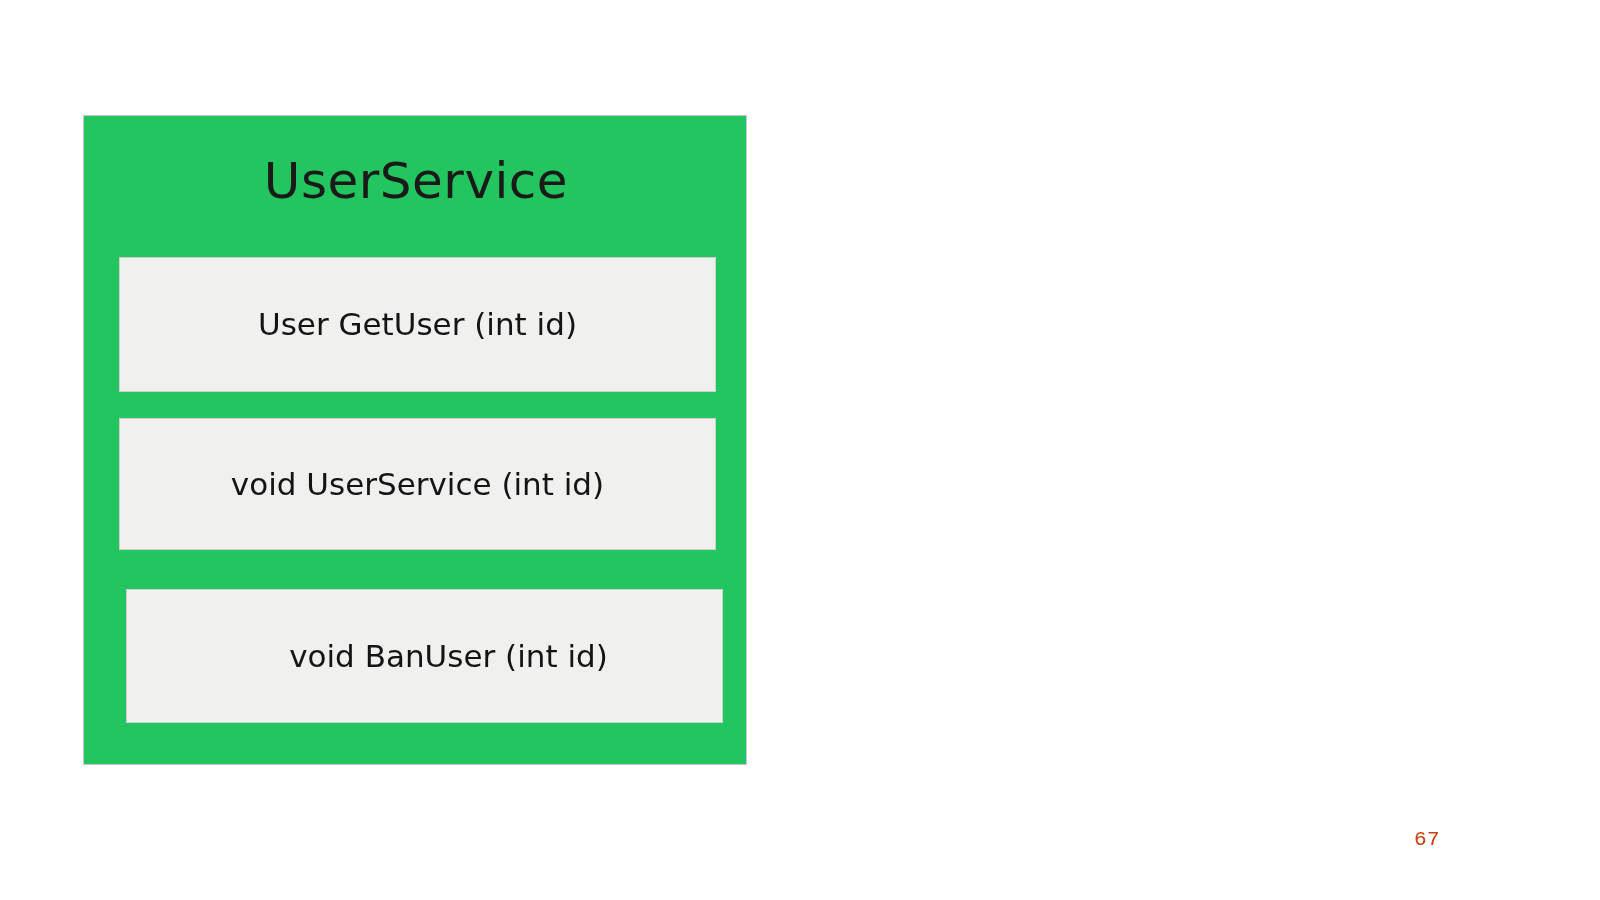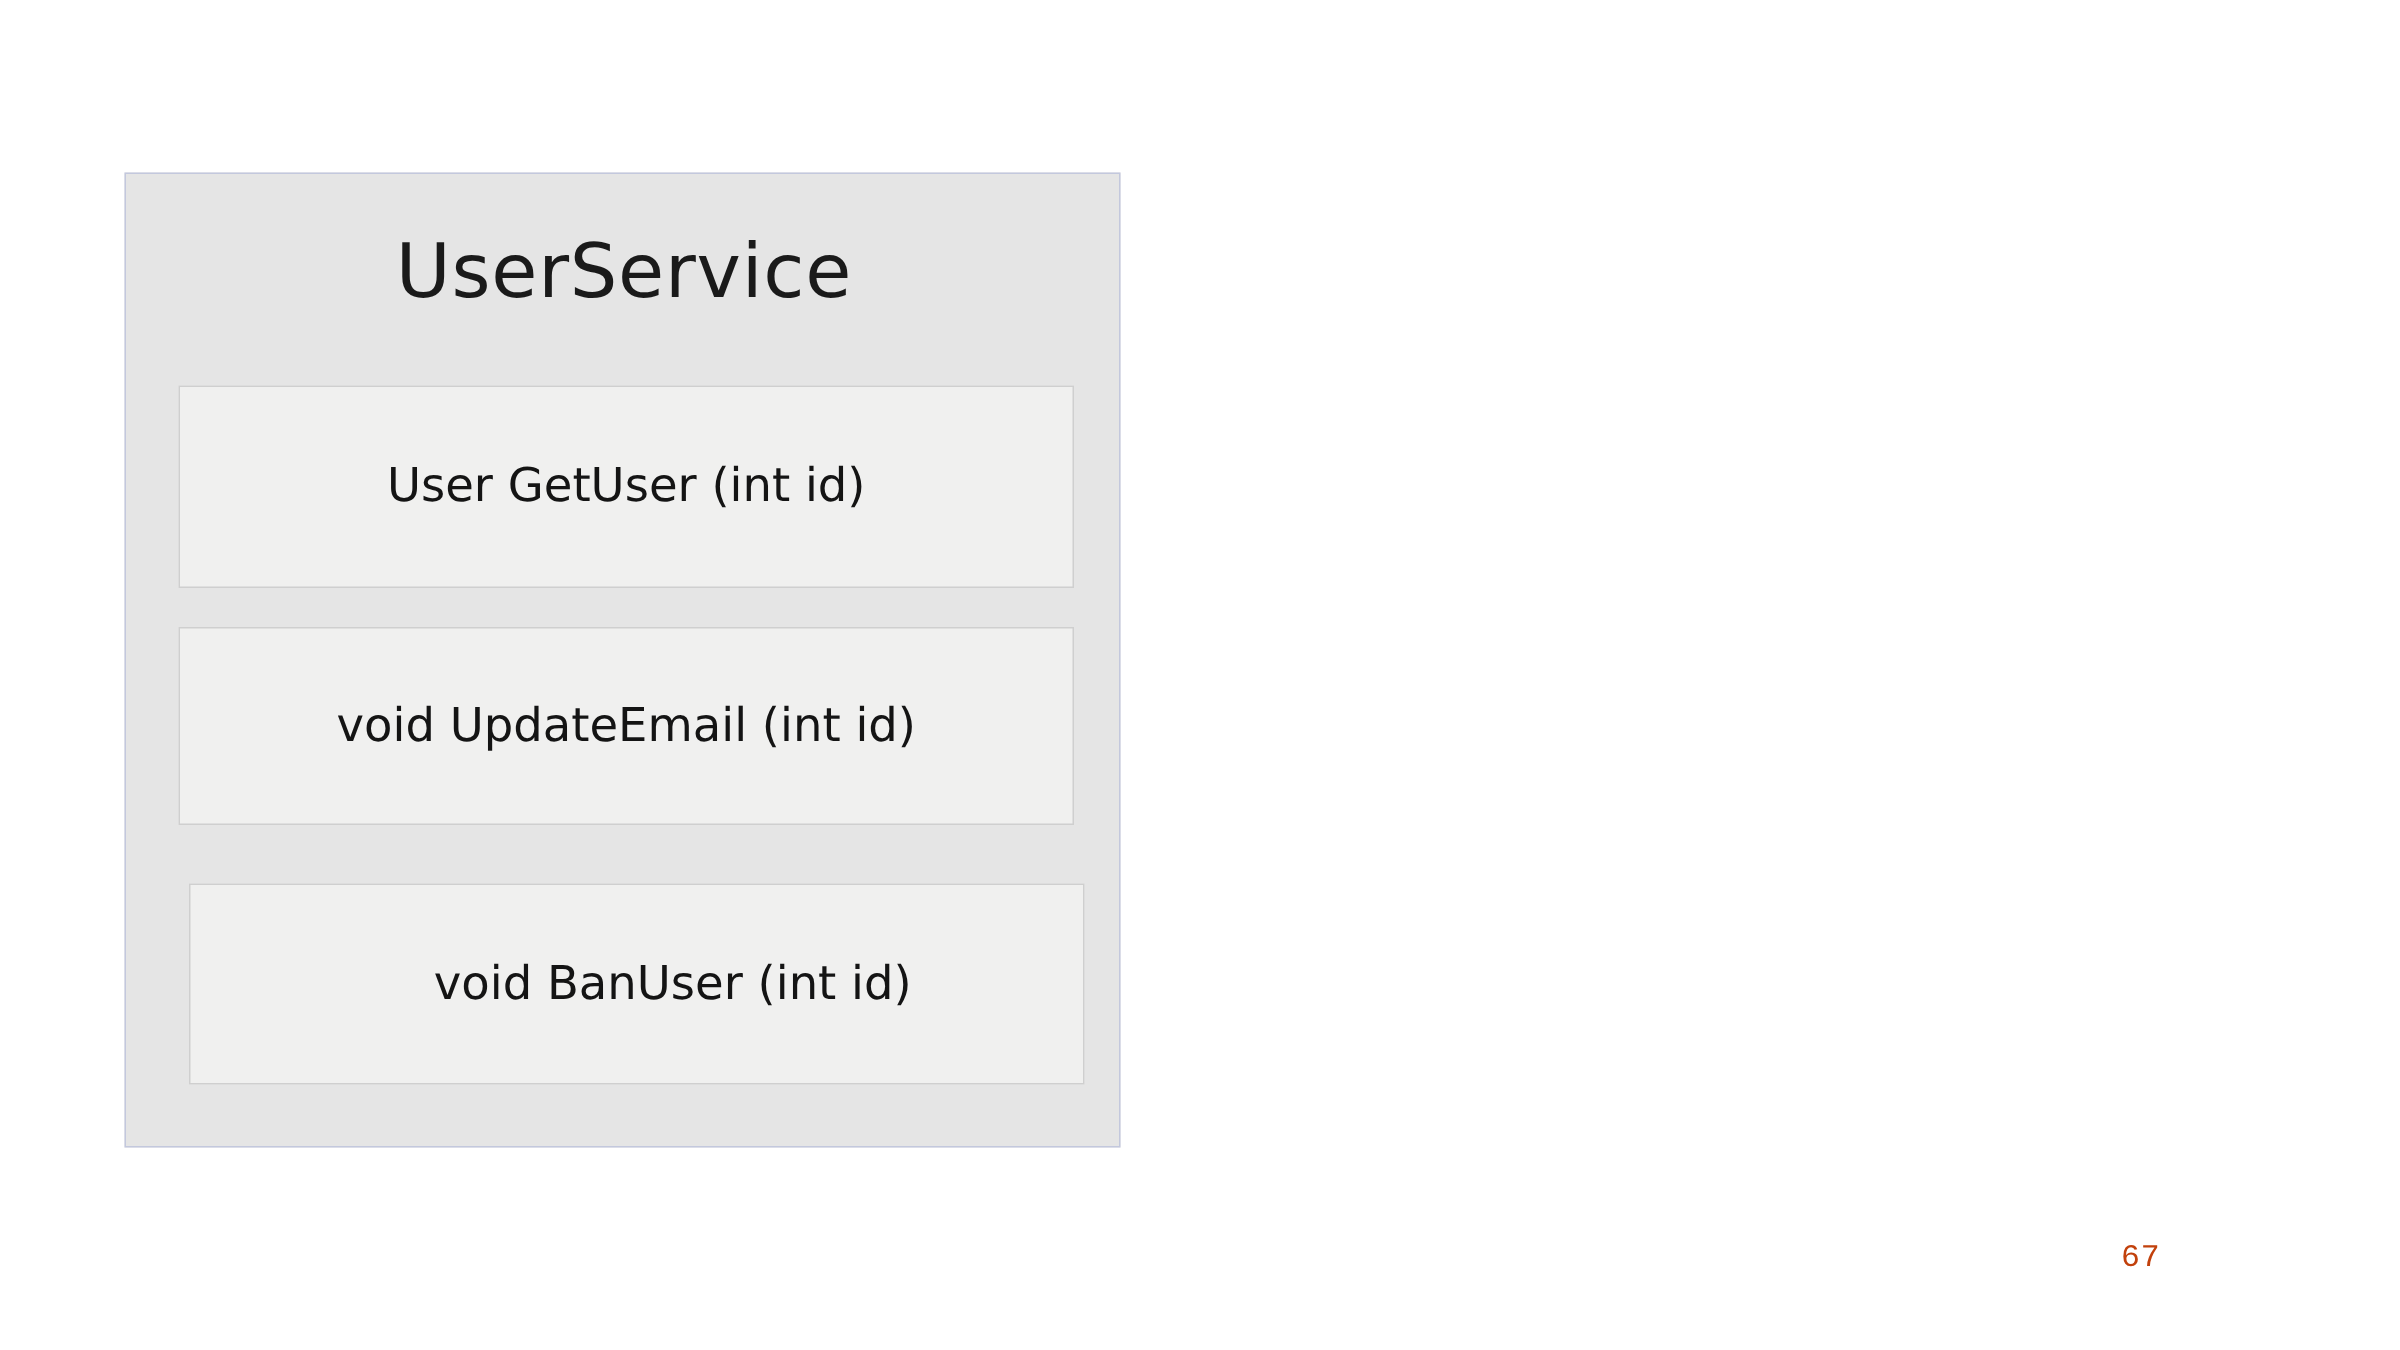--- a/index.html
+++ b/index.html
@@ -21,21 +21,21 @@
     background: #ffffff;
   }
 
   
   .class-box {
     position: absolute;
     left: 83px;
     top: 115px;
     width: 664px;
     height: 650px;
-    background: #e5e5e5;
+    background: #22c55e;
     border: 1px solid #c3c8dd;
     box-sizing: border-box;
   }
 
   .class-title {
     position: absolute;
     left: 0;
     top: 36px;
     width: 664px;
     text-align: center;
@@ -107,21 +107,21 @@
 
   <div class="class-box">
 
     <div class="class-title">UserService</div>
 
     <div class="method-box method-1">
       <span class="method-label">User GetUser (int id)</span>
     </div>
 
     <div class="method-box method-2">
-      <span class="method-label">void UpdateEmail (int id)</span>
+      <span class="method-label">void UserService (int id)</span>
     </div>
 
     <div class="method-box method-3">
       <span class="method-label">void BanUser (int id)</span>
     </div>
 
   </div>
 
   <div class="page-number">67</div>
 

